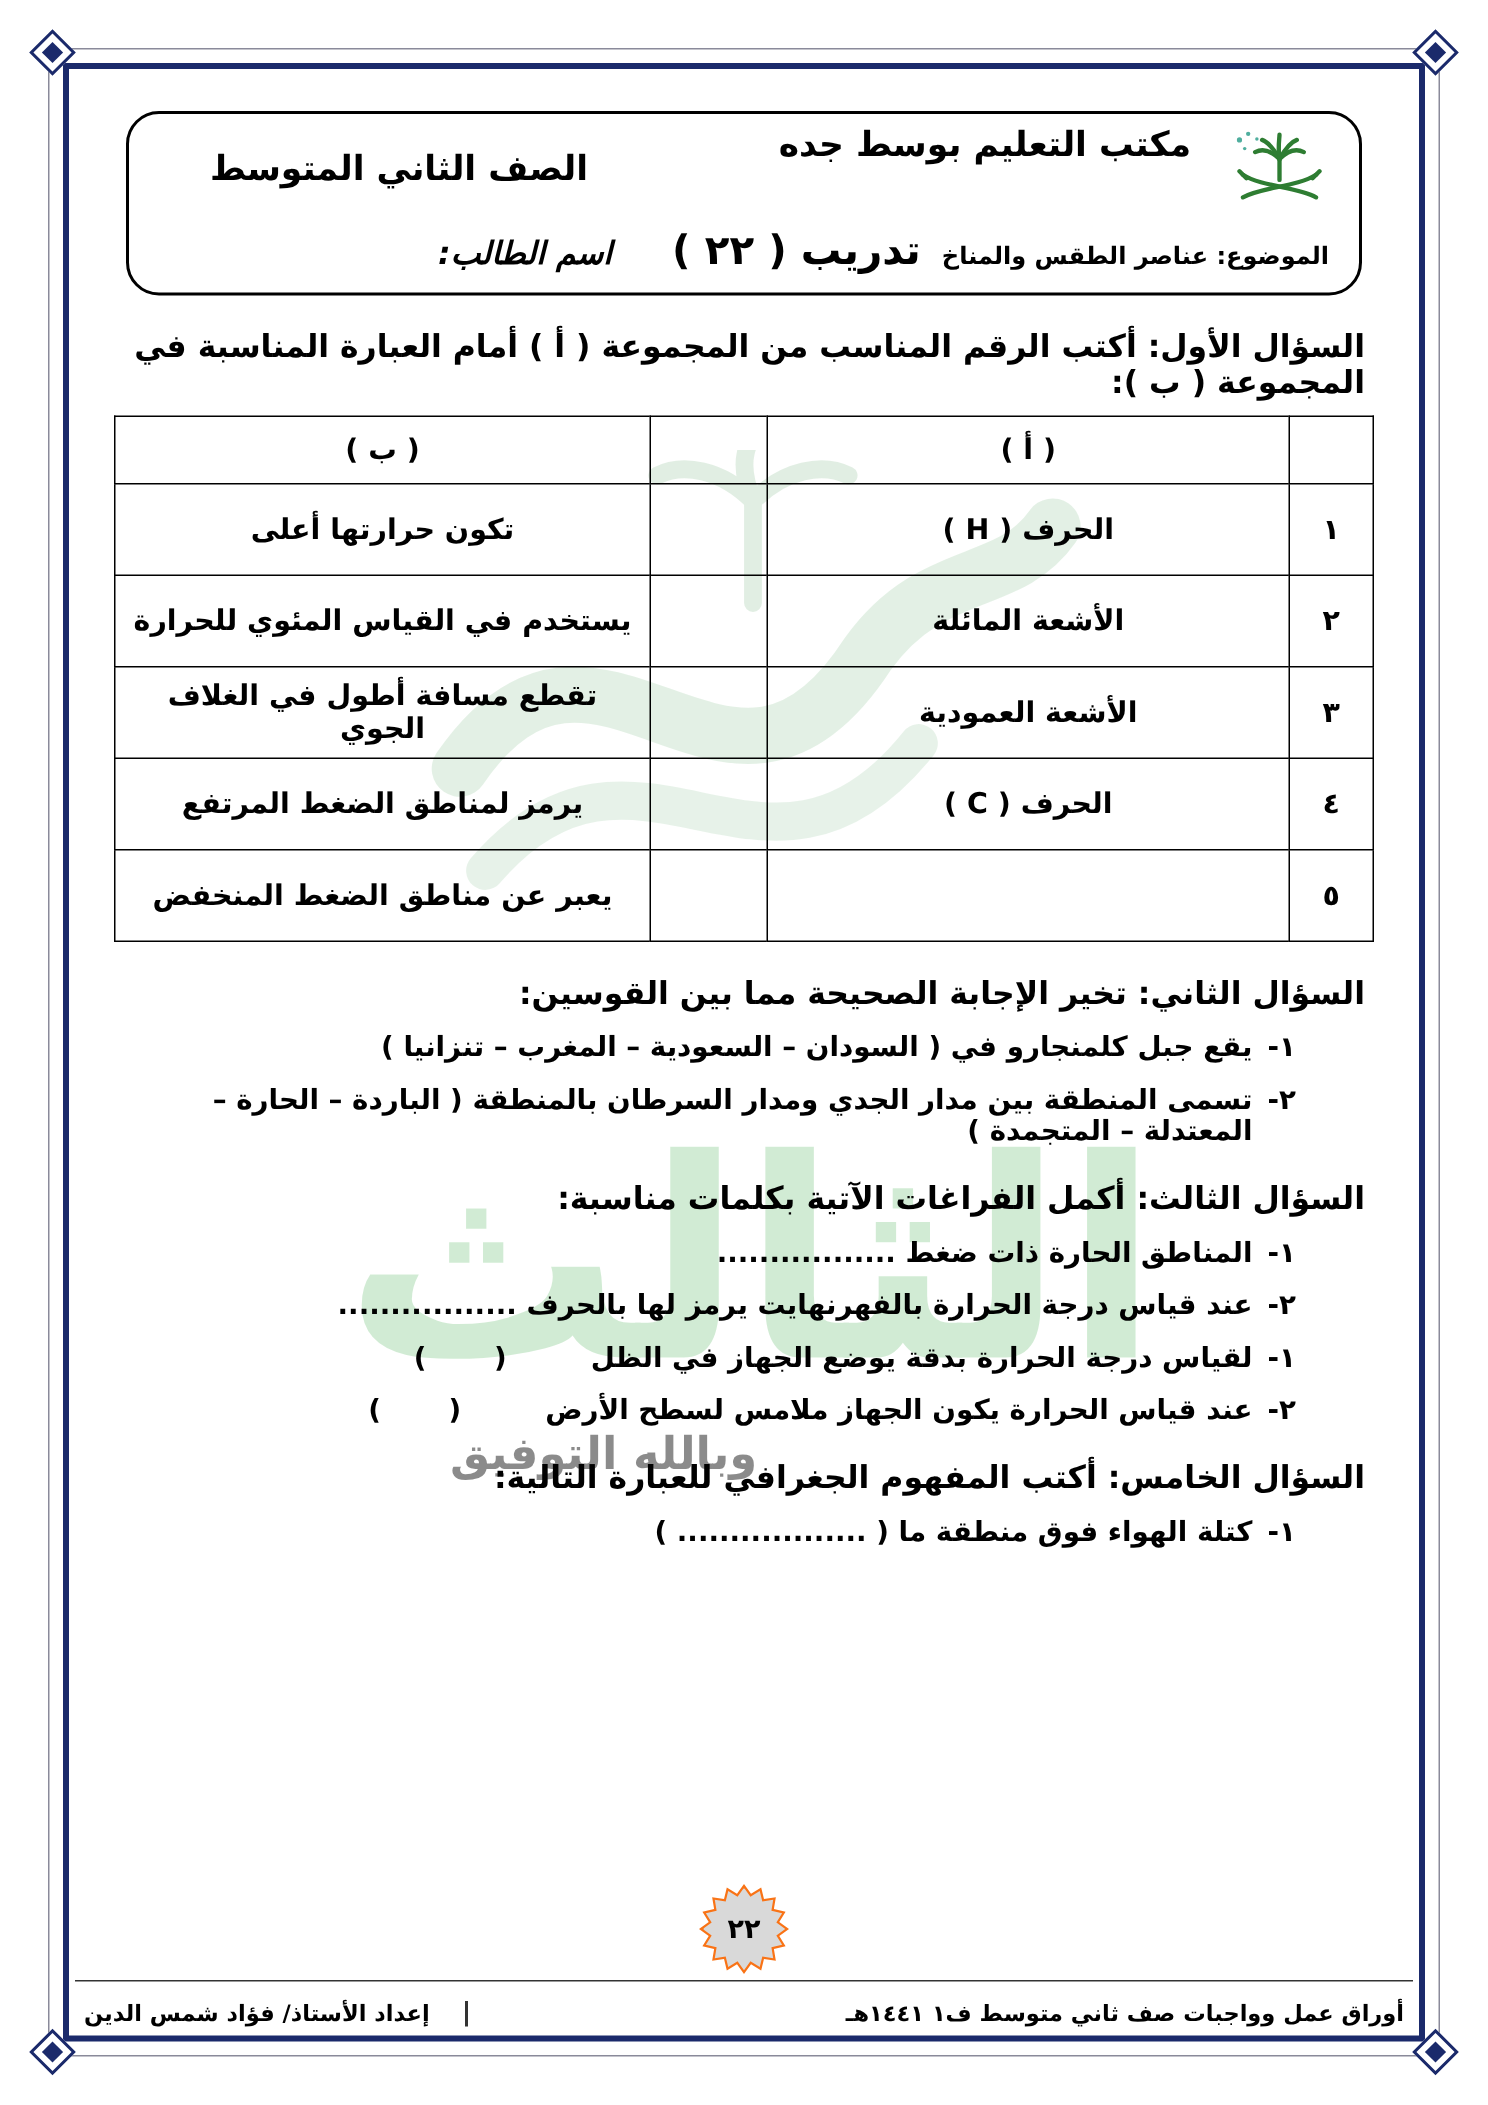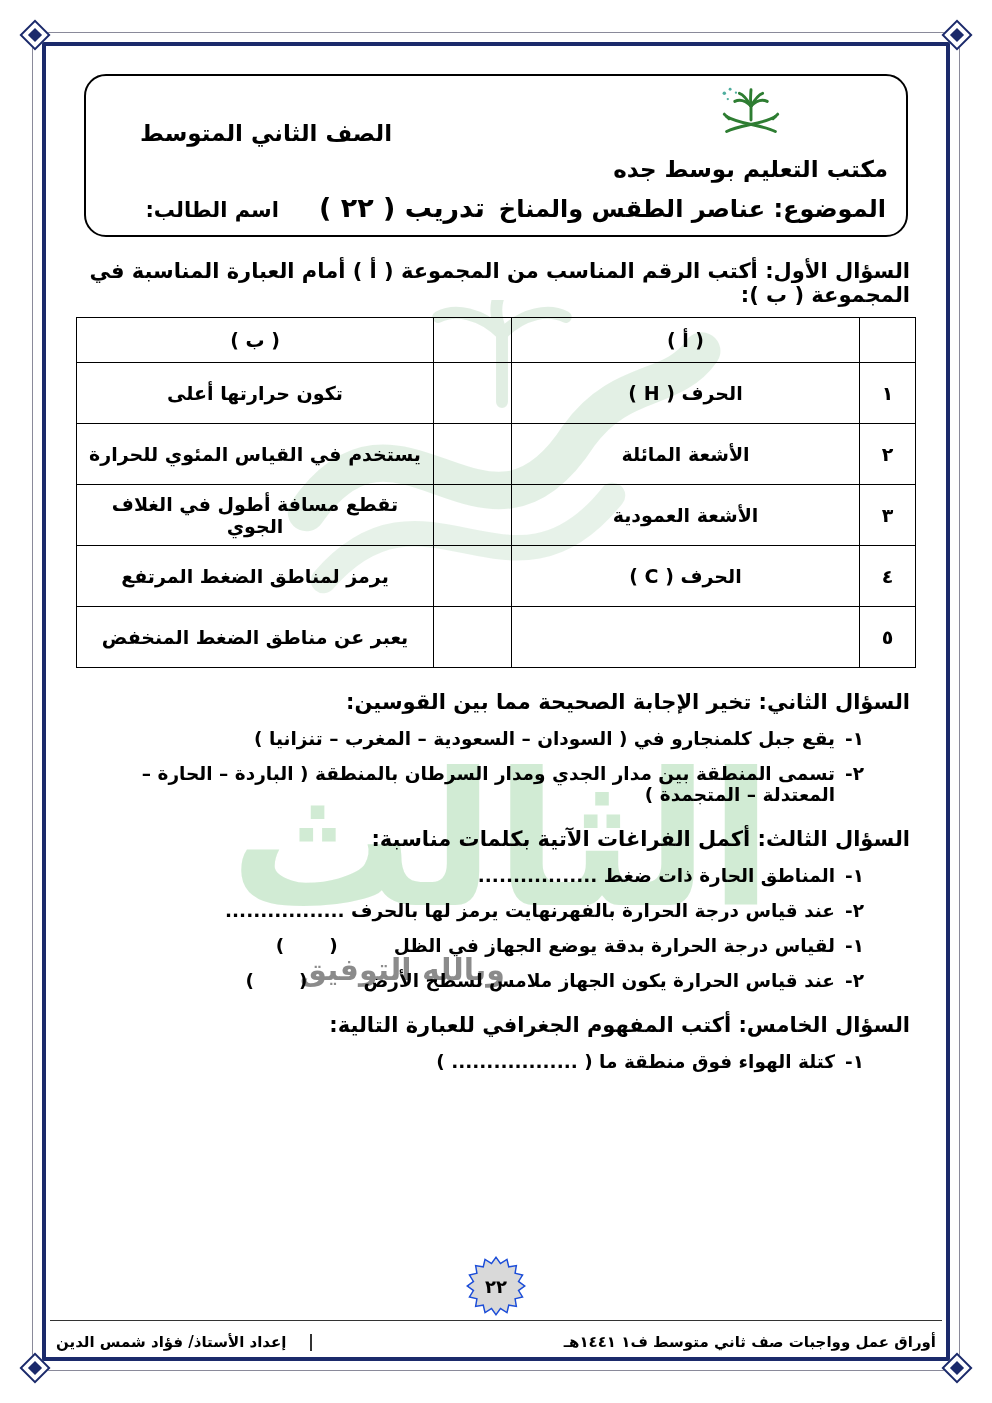--- a/index.html
+++ b/index.html
@@ -21,46 +21,46 @@
   .wm-text{top:740px;left:120px;right:110px;text-align:center;font-size:185px;line-height:1.1;
            font-weight:bold;color:#8fcf96;opacity:.40;}
   .wm-sub{top:952px;left:300px;font-size:30px;font-weight:bold;color:#000000;opacity:.45;letter-spacing:4px;}
 
   
   .content{position:absolute;inset:46px;padding:16px 24px;z-index:1;font-weight:bold;}
 
   
   .header-box{border:2.5px solid #000;border-radius:22px;margin:12px 14px 0;padding:8px 18px 12px;background:transparent;}
   .hb-row1{display:flex;align-items:center;justify-content:space-between;}
-  .hb-right{display:flex;align-items:center;gap:14px;flex-direction:column;}
+  .hb-right{display:flex;align-items:flex-start;gap:24px;}
   .logo{width:70px;height:58px;flex:0 0 auto;}
   .office{font-size:23px;}
   .grade{font-size:23px;margin-left:36px;}
   .hb-row2{display:flex;align-items:baseline;gap:14px;margin-top:10px;padding-right:2px;}
-  .subject{font-size:24px;}
+  .subject{font-size:16px;}
   .exercise{font-size:27px;}
-  .student{font-size:21px;margin-right:26px;}
+  .student{font-size:21px;margin-right:26px;font-style:italic;}
 
   
   .q-heading{font-size:21px;margin:22px 12px 8px;}
   .q-item{font-size:18.5px;margin:14px 58px 0;display:flex;align-items:baseline;gap:10px;}
   .q-item .paren{margin-right:46px;white-space:pre;}
 
   
   table.match{border-collapse:collapse;margin:10px 6px 0;width:calc(100% - 12px);table-layout:fixed;}
   table.match th,table.match td{border:1.8px solid #000;text-align:center;vertical-align:middle;
     font-size:19px;font-weight:bold;background:transparent;padding:4px 6px;}
   table.match thead th{height:36px;}
   table.match tbody td{height:52px;}
   col.c-num{width:56px;} col.c-a{width:348px;} col.c-gap{width:78px;} col.c-b{width:auto;}
 
   
   .badge{position:absolute;left:50%;bottom:41px;transform:translateX(-50%);width:60px;height:60px;
     clip-path:polygon(100% 50%,89.2% 57.8%,96.2% 69.1%,83.2% 72.2%,85.4% 85.4%,72.2% 83.2%,69.1% 96.2%,57.8% 89.2%,50% 100%,42.2% 89.2%,30.9% 96.2%,27.8% 83.2%,14.6% 85.4%,16.8% 72.2%,3.8% 69.1%,10.8% 57.8%,0% 50%,10.8% 42.2%,3.8% 30.9%,16.8% 27.8%,14.6% 14.6%,27.8% 16.8%,30.9% 3.8%,42.2% 10.8%,50% 0%,57.8% 10.8%,69.1% 3.8%,72.2% 16.8%,85.4% 14.6%,83.2% 27.8%,96.2% 30.9%,89.2% 42.2%);
-    background:#1d4ed8;}
+    background:#f97316;}
   .badge-inner{position:absolute;inset:2.5px;
     clip-path:polygon(100% 50%,89.2% 57.8%,96.2% 69.1%,83.2% 72.2%,85.4% 85.4%,72.2% 83.2%,69.1% 96.2%,57.8% 89.2%,50% 100%,42.2% 89.2%,30.9% 96.2%,27.8% 83.2%,14.6% 85.4%,16.8% 72.2%,3.8% 69.1%,10.8% 57.8%,0% 50%,10.8% 42.2%,3.8% 30.9%,16.8% 27.8%,14.6% 14.6%,27.8% 16.8%,30.9% 3.8%,42.2% 10.8%,50% 0%,57.8% 10.8%,69.1% 3.8%,72.2% 16.8%,85.4% 14.6%,83.2% 27.8%,96.2% 30.9%,89.2% 42.2%);
     background:#d9d9d9;display:flex;align-items:center;justify-content:center;font-size:18px;font-weight:bold;}
   .footer-sep{position:absolute;left:4px;right:4px;bottom:36px;border-top:1.5px solid #333;}
   .footer-row{position:absolute;left:10px;right:10px;bottom:6px;display:flex;justify-content:space-between;
     align-items:center;font-size:15px;}
   .footer-left{display:flex;align-items:center;gap:24px;}
   .v-divider{width:1.5px;height:17px;background:#333;display:inline-block;}
 </style>
 </head>

